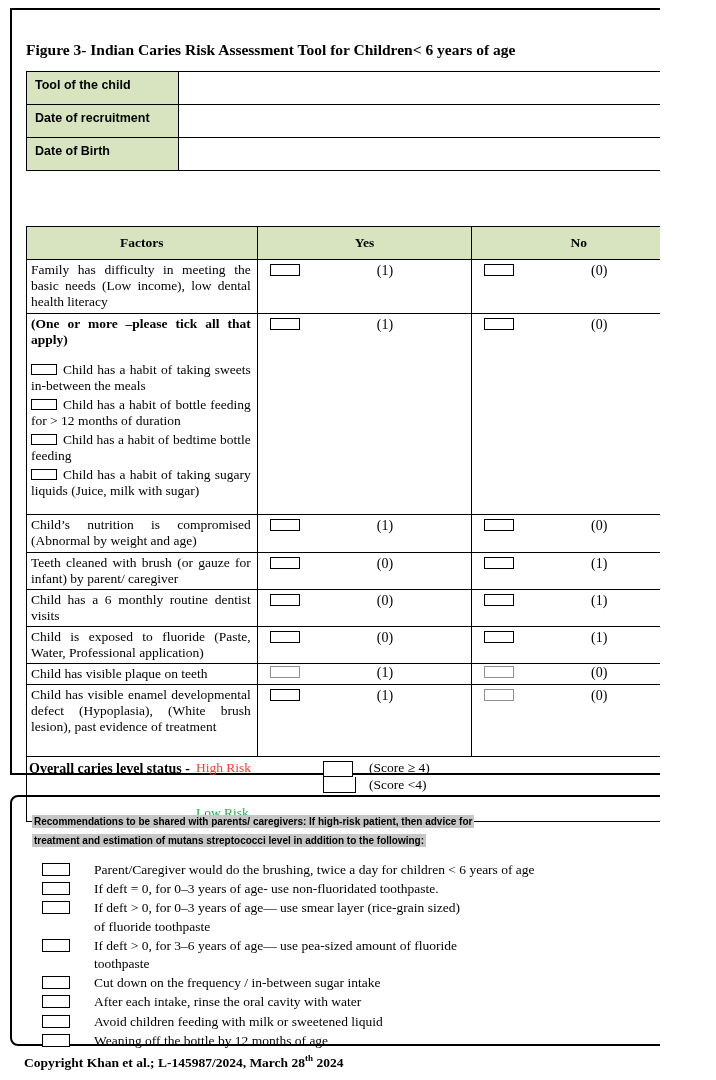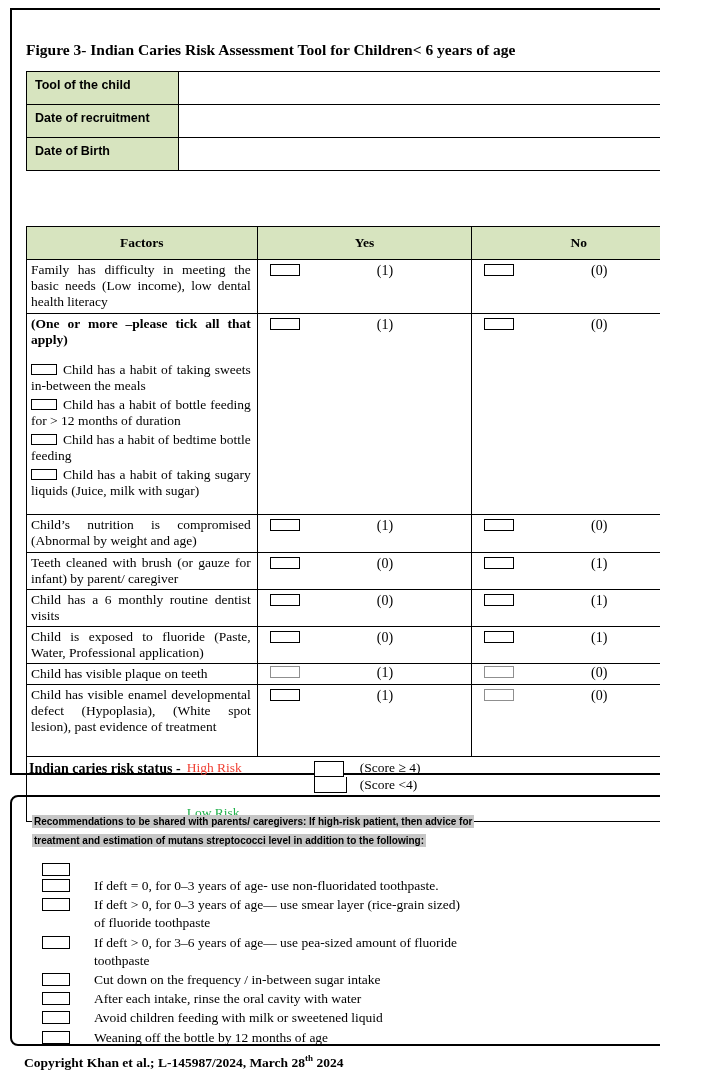--- a/index.html
+++ b/index.html
@@ -254,39 +254,39 @@
             </td>
           <td class="score-cell">
               <div class="score-wrap">
             <span class="cbox gray"></span>
             <span class="score">(0)</span>
           </div>
             </td>
         </tr>
 
         <tr class="rh8">
-          <td class="factor">Child has visible enamel developmental defect (Hypoplasia), (White spot lesion), past evidence of treatment</td>
+          <td class="factor">Child has visible enamel developmental defect (Hypoplasia), (White brush lesion), past evidence of treatment</td>
           <td class="score-cell">
               <div class="score-wrap">
             <span class="cbox"></span>
             <span class="score">(1)</span>
           </div>
             </td>
           <td class="score-cell">
               <div class="score-wrap">
             <span class="cbox gray"></span>
             <span class="score">(0)</span>
           </div>
             </td>
         </tr>
 
         <tr class="rh9">
           <td colspan="3" class="overall-cell">
             <div class="overall-flex">
-              <span class="overall-label">Indian caries risk status -</span>
+              <span class="overall-label">Overall caries level status -</span>
               <span class="risk-col">
                 <span class="risk-high">High Risk</span>
                 <span class="risk-low">Low  Risk</span>
               </span>
               <span class="score-box">
                 <span class="score-box-cell"></span>
                 <span class="score-box-cell lower"></span>
               </span>
               <span class="score-texts">
                 <span>(Score ≥ 4)</span>
@@ -300,20 +300,21 @@
   </div>
 
   <div class="rec-box">
     <div class="rec-heading">
       <div><span>Recommendations to be shared with parents/ caregivers: If high-risk patient, then advice for</span></div>
       <div><span>treatment and estimation of mutans streptococci level in addition to the following:</span></div>
     </div>
     <div class="rec-list">
       <div class="rec-item">
         <span class="rec-cbox"></span>
+        <span class="rec-text">Parent/Caregiver would do the brushing, twice a day for children &lt; 6 years of age</span>
       </div>
       <div class="rec-item">
         <span class="rec-cbox"></span>
         <span class="rec-text">If deft = 0, for 0–3 years of age- use non-fluoridated toothpaste.</span>
       </div>
       <div class="rec-item">
         <span class="rec-cbox"></span>
         <span class="rec-text">If deft &gt; 0, for 0–3 years of age— use smear layer (rice-grain sized)
 of fluoride toothpaste</span>
       </div>

